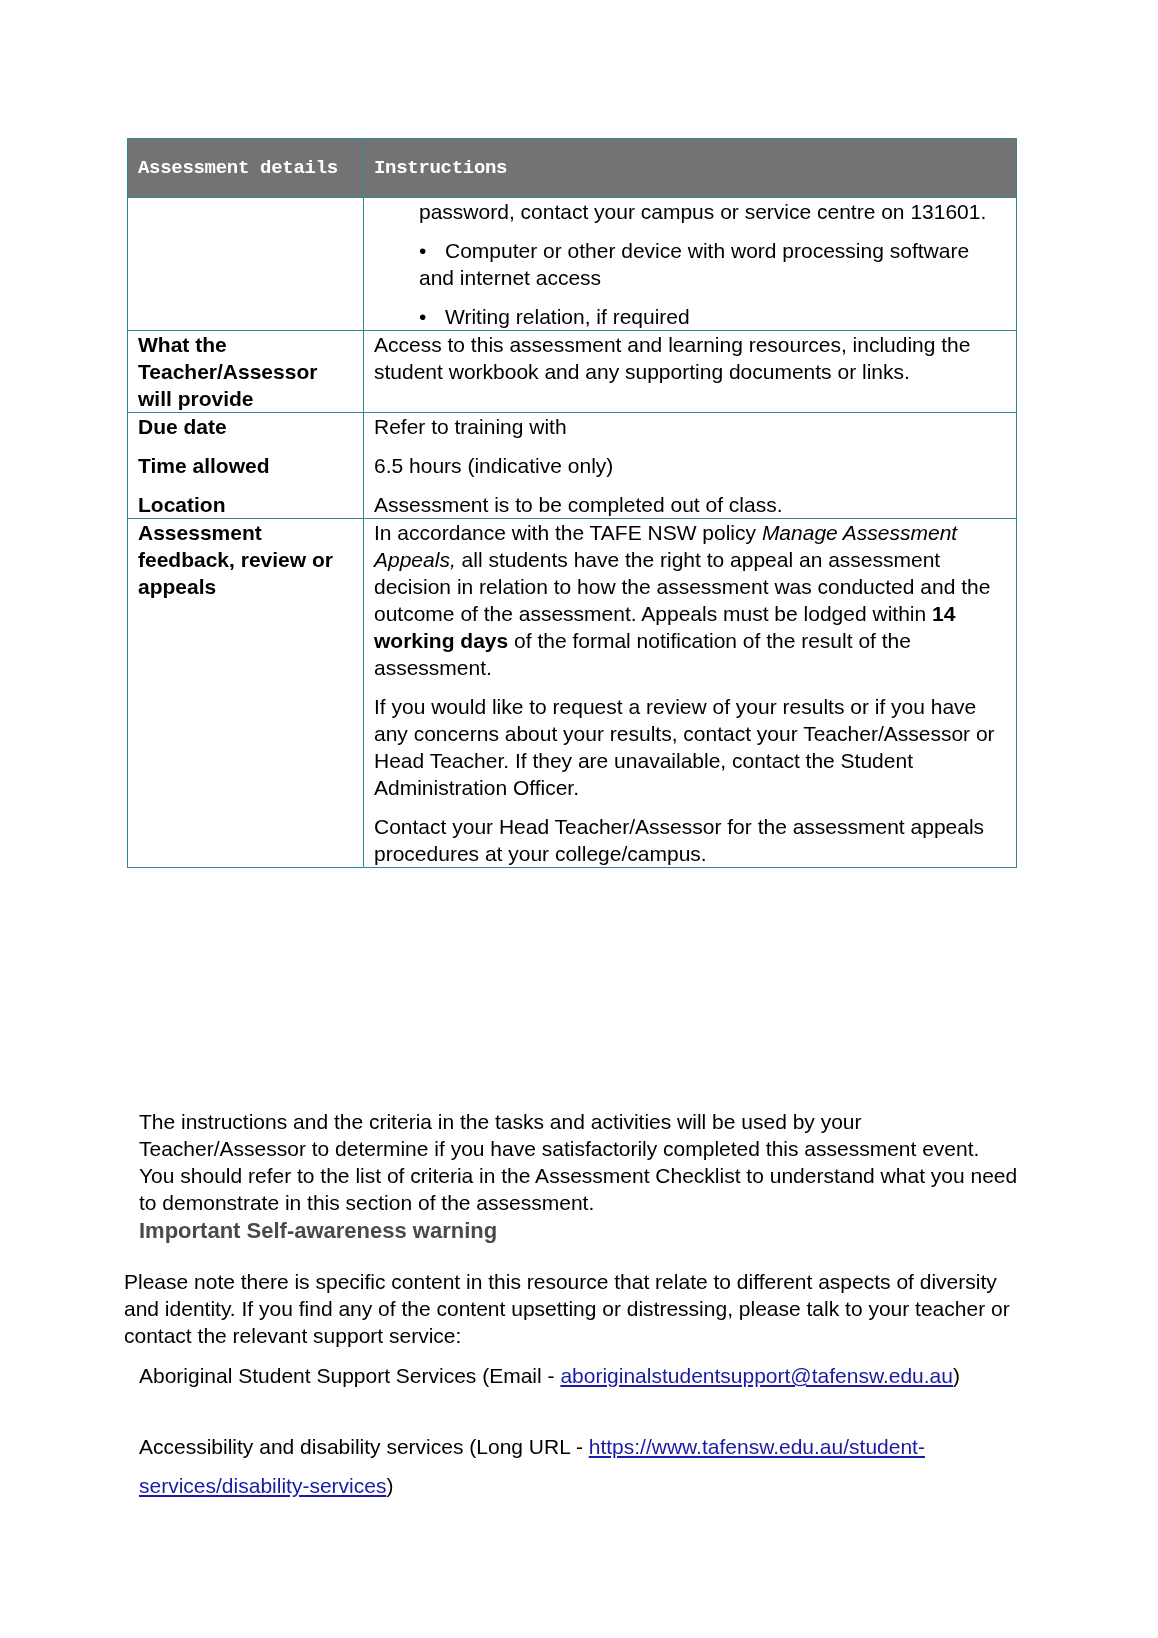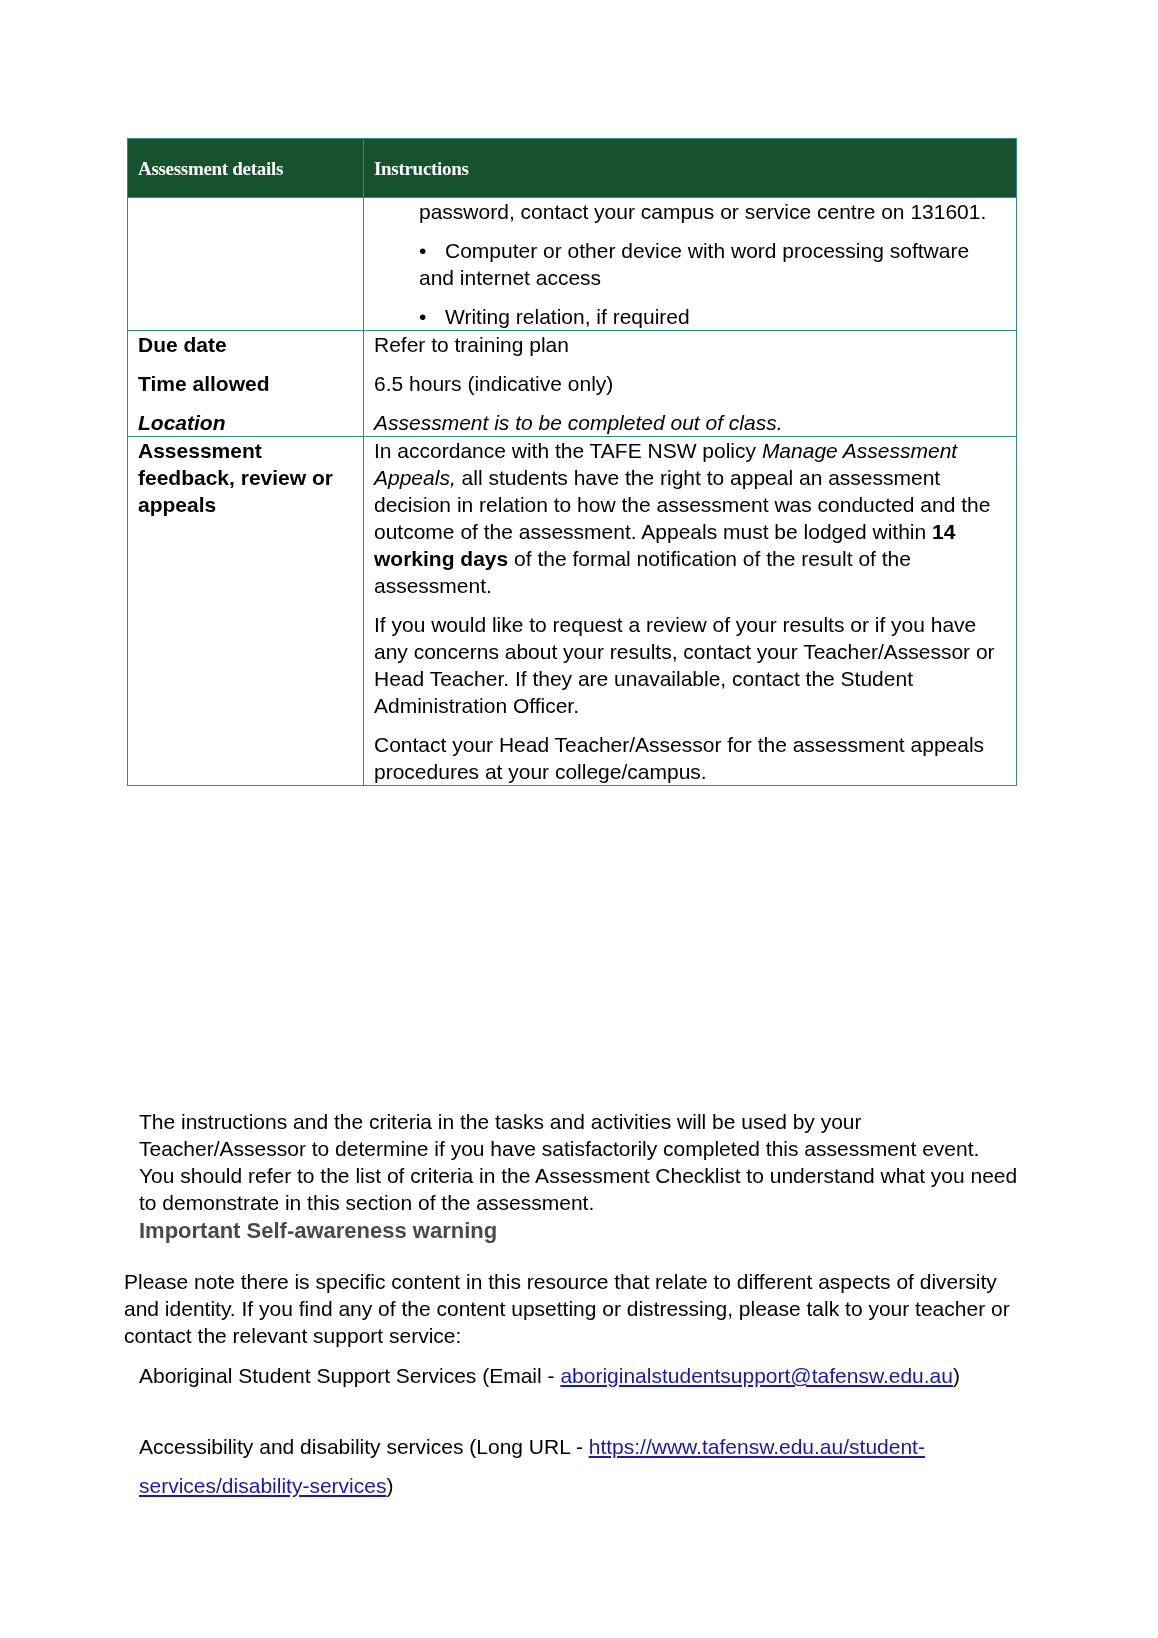--- a/index.html
+++ b/index.html
@@ -11,41 +11,41 @@
 
     table.assess {
       position: absolute; left: 127px; top: 138px; width: 889px;
       border-collapse: collapse; table-layout: fixed;
       font-size: 21px; line-height: 27px;
     }
     table.assess th, table.assess td {
       border: 1px solid #2f8a92; vertical-align: top; padding: 0 10px;
     }
     table.assess th {
-      background: #14532d; color: #ffffff; text-align: left; font-weight: bold;
-      font-family: Liberation Serif, serif; font-size: 19px; height: 58px;
+      background: #737373; color: #ffffff; text-align: left; font-weight: bold;
+      font-family: Liberation Mono, monospace; font-size: 19px; height: 58px;
       padding-top: 0; padding-bottom: 0; vertical-align: middle;
       letter-spacing: -0.3px;
     }
     col.c1 { width: 236px; }
     col.c2 { width: 653px; }
     td.label { font-weight: bold; }
     td p, td .line { margin: 0; }
     td .para { margin: 0 0 12px 0; }
     td .para:last-child { margin-bottom: 0; }
 
     .r1 td { padding-top: 10px; padding-bottom: 10px; }
     .r1 td.body-cell { padding-left: 55px; }
     .r1 .para { margin-bottom: 12px; }
     .bullet::before { content: "•"; display: inline-block; width: 26px; }
 
     .r2 td { padding-top: 10px; padding-bottom: 10px; }
     .r3 td { padding-top: 10px; padding-bottom: 10px; }
     .r3 .line { margin-bottom: 12px; }
-    .r3 .line:last-child { margin-bottom: 0; font-style: italic; }
+    .r3 .line:last-child { margin-bottom: 0; }
     .r4 td { padding-top: 10px; padding-bottom: 10px; }
 
     .h-task {
       position: absolute; left: 139px; top: 1055px; margin: 0;
       font-family: "DejaVu Sans", sans-serif; font-weight: bold; font-size: 28px;
       letter-spacing: -0.8px; color: #000;
     }
     .p-task {
       position: absolute; left: 139px; top: 1108px; width: 880px; margin: 0;
       font-size: 21px; line-height: 27px;
@@ -86,28 +86,32 @@
     </thead>
     <tbody>
       <tr class="r1">
         <td class="label"></td>
         <td class="body-cell">
           <p class="para">password, contact your campus or service centre on 131601.</p>
           <p class="para bullet"><span>Computer or other device with word processing software and internet access</span></p>
           <p class="para bullet"><span>Writing relation, if required</span></p>
         </td>
       </tr>
+      <tr class="r2">
+        <td class="label">What the Teacher/Assessor will provide</td>
+        <td>Access to this assessment and learning resources, including the student workbook and any supporting documents or links.</td>
+      </tr>
       <tr class="r3">
         <td class="label">
           <p class="line">Due date</p>
           <p class="line">Time allowed</p>
           <p class="line">Location</p>
         </td>
         <td>
-          <p class="line">Refer to training plan</p>
+          <p class="line">Refer to training with</p>
           <p class="line">6.5 hours (indicative only)</p>
           <p class="line">Assessment is to be completed out of class.</p>
         </td>
       </tr>
       <tr class="r4">
         <td class="label">Assessment feedback, review or appeals</td>
         <td>
           <p class="para"><span>In accordance with the TAFE NSW policy </span><em>Manage Assessment Appeals,</em><span> all students have the right to appeal an assessment decision in relation to how the assessment was conducted and the outcome of the assessment. Appeals must be lodged within </span><strong>14 working days</strong><span> of the formal notification of the result of the assessment.</span></p>
           <p class="para">If you would like to request a review of your results or if you have any concerns about your results, contact your Teacher/Assessor or Head Teacher.  If they are unavailable, contact the Student Administration Officer.</p>
           <p class="para">Contact your Head Teacher/Assessor for the assessment appeals procedures at your college/campus.</p>

